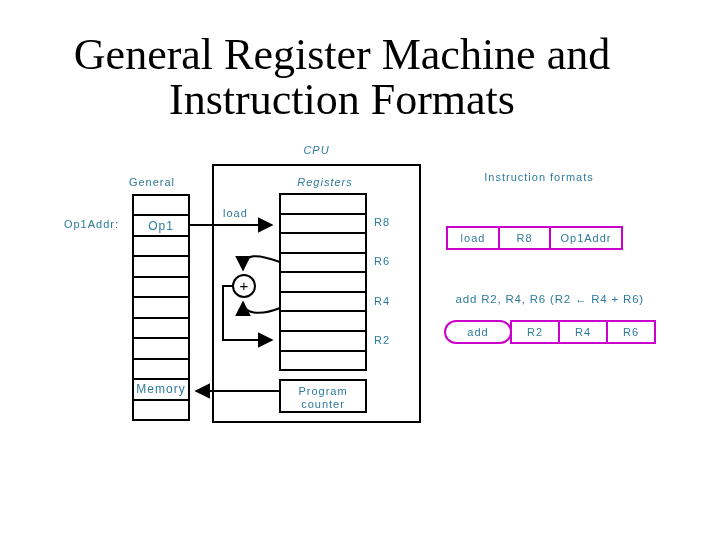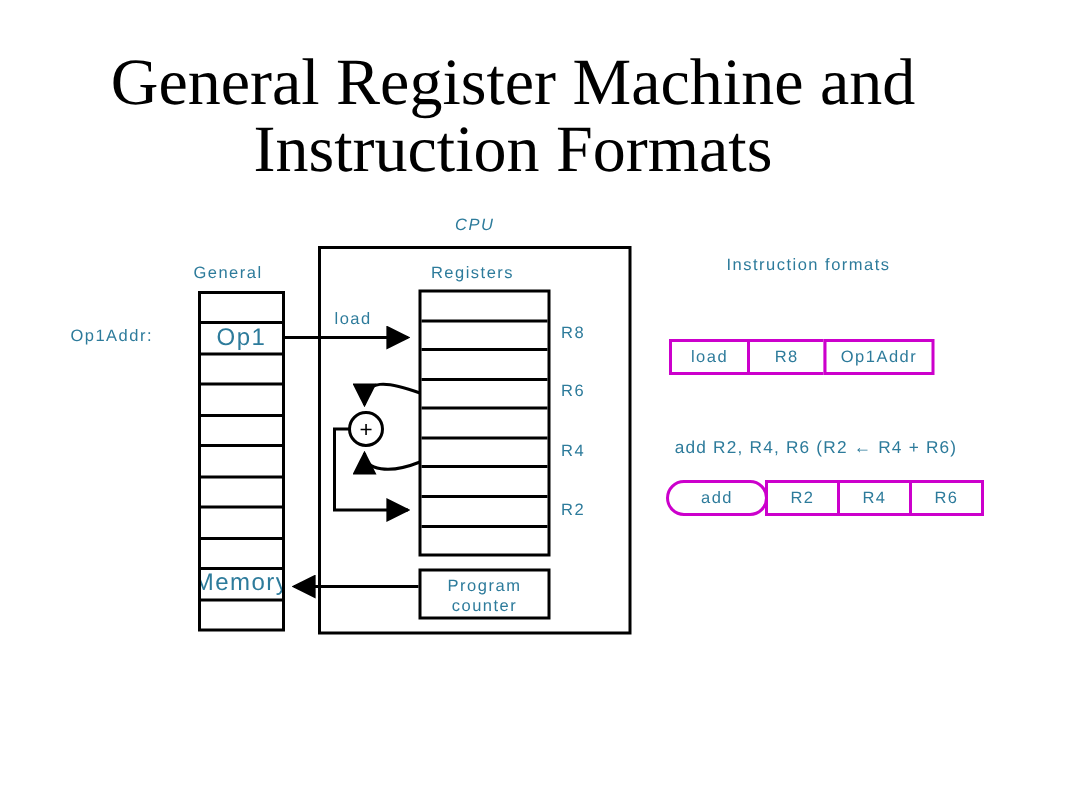--- a/index.html
+++ b/index.html
@@ -7,21 +7,21 @@
          font-family:"Liberation Sans",sans-serif;}
   .title{position:absolute;top:32px;left:0;width:684px;text-align:center;
          font-family:"Liberation Serif",serif;font-weight:normal;color:#000;
          font-size:44px;line-height:45px;}
   .lbl{position:absolute;color:#2d7b9b;font-size:11px;letter-spacing:1px;white-space:nowrap;}
   .ctr{text-align:center;}
   .box{position:absolute;border:2px solid #000;background:#fff;box-sizing:border-box;}
   .colstack{position:absolute;border:2px solid #000;background:#fff;box-sizing:border-box;
             display:flex;flex-direction:column;}
   .cell{flex:1;border-bottom:2px solid #000;display:flex;align-items:center;justify-content:center;
-        color:#2d7b9b;font-size:16px;letter-spacing:1px;overflow:hidden;}
+        color:#2d7b9b;font-size:12px;letter-spacing:1px;overflow:hidden;}
   .cell:last-child{border-bottom:none;}
   .pcbox{position:absolute;border:2px solid #000;background:#fff;box-sizing:border-box;
          display:flex;align-items:flex-end;justify-content:center;text-align:center;
          color:#2d7b9b;font-size:11px;line-height:13px;letter-spacing:1px;}
   .overlay{position:absolute;left:0;top:0;pointer-events:none;}
   .eq{position:absolute;color:#2d7b9b;font-size:11.5px;letter-spacing:0.8px;white-space:nowrap;
       text-align:center;}
   .ftable{position:absolute;display:flex;}
   .fcell{border:2px solid #cc00cc;background:#fff;box-sizing:border-box;height:24px;
          display:flex;align-items:center;justify-content:center;color:#2d7b9b;
@@ -35,36 +35,36 @@
 
   <div class="title">
     <div>General Register Machine and</div>
     <div>Instruction Formats</div>
   </div>
 
   <div class="lbl ctr" style="left:212px;top:144px;width:209px;font-style:italic;">CPU</div>
   <div class="box" style="left:212px;top:164px;width:209px;height:259px;"></div>
 
   <div class="lbl ctr" style="left:110px;top:176px;width:84px;">General</div>
-  <div class="lbl" style="left:30px;top:218px;width:89px;text-align:center;">Op1Addr:</div>
+  <div class="lbl" style="left:30px;top:218px;width:89px;text-align:right;">Op1Addr:</div>
   <div class="colstack" style="left:132px;top:194px;width:58px;height:227px;">
     <div class="cell"></div>
     <div class="cell">Op1</div>
     <div class="cell"></div>
     <div class="cell"></div>
     <div class="cell"></div>
     <div class="cell"></div>
     <div class="cell"></div>
     <div class="cell"></div>
     <div class="cell"></div>
     <div class="cell">Memory</div>
     <div class="cell"></div>
   </div>
 
-  <div class="lbl ctr" style="left:265px;top:176px;width:100px;">Registers</div>
+  <div class="lbl ctr" style="left:275px;top:176px;width:100px;font-style:italic;">Registers</div>
   <div class="colstack" style="left:279px;top:193px;width:88px;height:178px;">
     <div class="cell"></div>
     <div class="cell"></div>
     <div class="cell"></div>
     <div class="cell"></div>
     <div class="cell"></div>
     <div class="cell"></div>
     <div class="cell"></div>
     <div class="cell"></div>
     <div class="cell"></div>
@@ -96,21 +96,21 @@
   </svg>
 
   <div class="lbl ctr" style="left:459px;top:171px;width:160px;">Instruction formats</div>
 
   <div class="ftable" style="left:446px;top:226px;">
     <div class="fcell" style="width:54px;">load</div>
     <div class="fcell" style="width:53px;">R8</div>
     <div class="fcell" style="width:74px;">Op1Addr</div>
   </div>
 
-  <div class="eq" style="left:444px;top:293px;width:200px;">add R2, R4, R6 (R2 ← R4 + R6)</div>
+  <div class="eq" style="left:444px;top:293px;width:200px;text-align:right;">add R2, R4, R6 (R2 ← R4 + R6)</div>
   <div class="ftable" style="left:444px;top:320px;">
     <div class="fcell" style="width:68px;border-radius:12px;">add</div>
     <div class="fcell" style="width:50px;">R2</div>
     <div class="fcell" style="width:50px;">R4</div>
     <div class="fcell" style="width:50px;">R6</div>
   </div>
 
 </div>
 
 </body></html>

